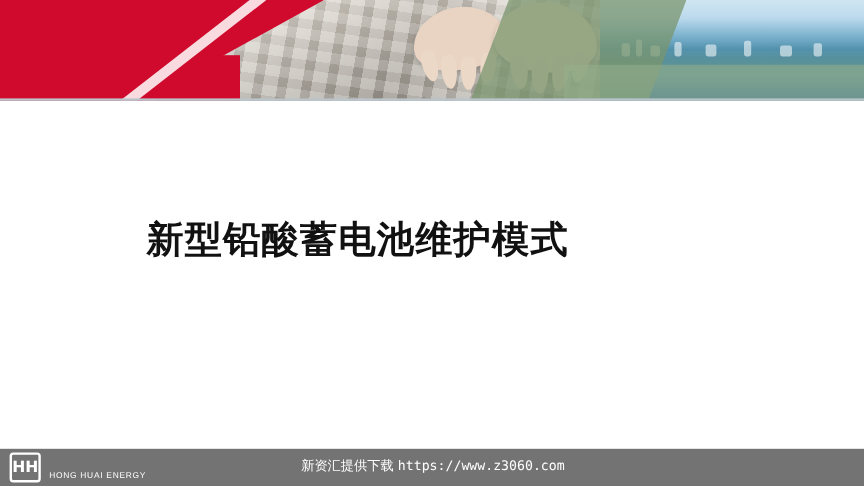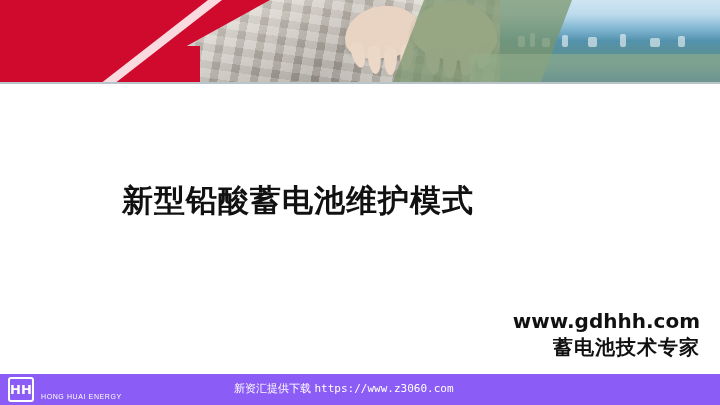--- a/index.html
+++ b/index.html
@@ -172,21 +172,21 @@
   .right-text .line1 { font-size: 20px; letter-spacing: 0px; }
   .right-text .line2 { font-size: 20px; letter-spacing: 1px; }
 
   
   .footer {
     position: absolute;
     left: 0;
     top: 374px;
     width: 720px;
     height: 31px;
-    background: #8b5cf6;
+    background: #737373;
   }
   .footer-inner {
     position: absolute;
     left: 0; top: 0; width: 720px; height: 31px;
   }
   .footer-logo {
     position: absolute;
     left: 8px;
     top: 3px;
     width: 26px;
@@ -215,21 +215,21 @@
     position: absolute;
     left: 41px;
     top: 19px;
     color: #ffffff;
     font-size: 7px;
     letter-spacing: 0.6px;
     font-family: "Liberation Sans", sans-serif;
   }
   .footer-note {
     position: absolute;
-    left: 234px;
+    left: 251px;
     top: 7px;
     color: #ffffff;
     font-size: 11px;
     font-family: "DejaVu Sans", "Liberation Sans", sans-serif;
     white-space: nowrap;
   }
   .footer-note .url {
     font-family: "DejaVu Sans Mono", "Liberation Mono", monospace;
     font-size: 11px;
   }
@@ -271,24 +271,20 @@
     <div class="green-overlay2"></div>
 
     <div class="red-shape"></div>
     <div class="red-band"></div>
     <div class="white-stripe"></div>
   </div>
   <div class="banner-bottom-line"></div>
 
   <div class="main-title">新型铅酸蓄电池维护模式</div>
 
-  <div class="right-text">
-    <div class="line1">www.gdhhh.com</div>
-    <div class="line2">蓄电池技术专家</div>
-  </div>
 
   <div class="footer">
     <div class="footer-inner">
       <div class="footer-logo">HH</div>
       <div class="footer-en">HONG HUAI ENERGY</div>
       <div class="footer-note"><span>新资汇提供下载</span> <span class="url">https://www.z3060.com</span></div>
     </div>
   </div>
 
 </div>

